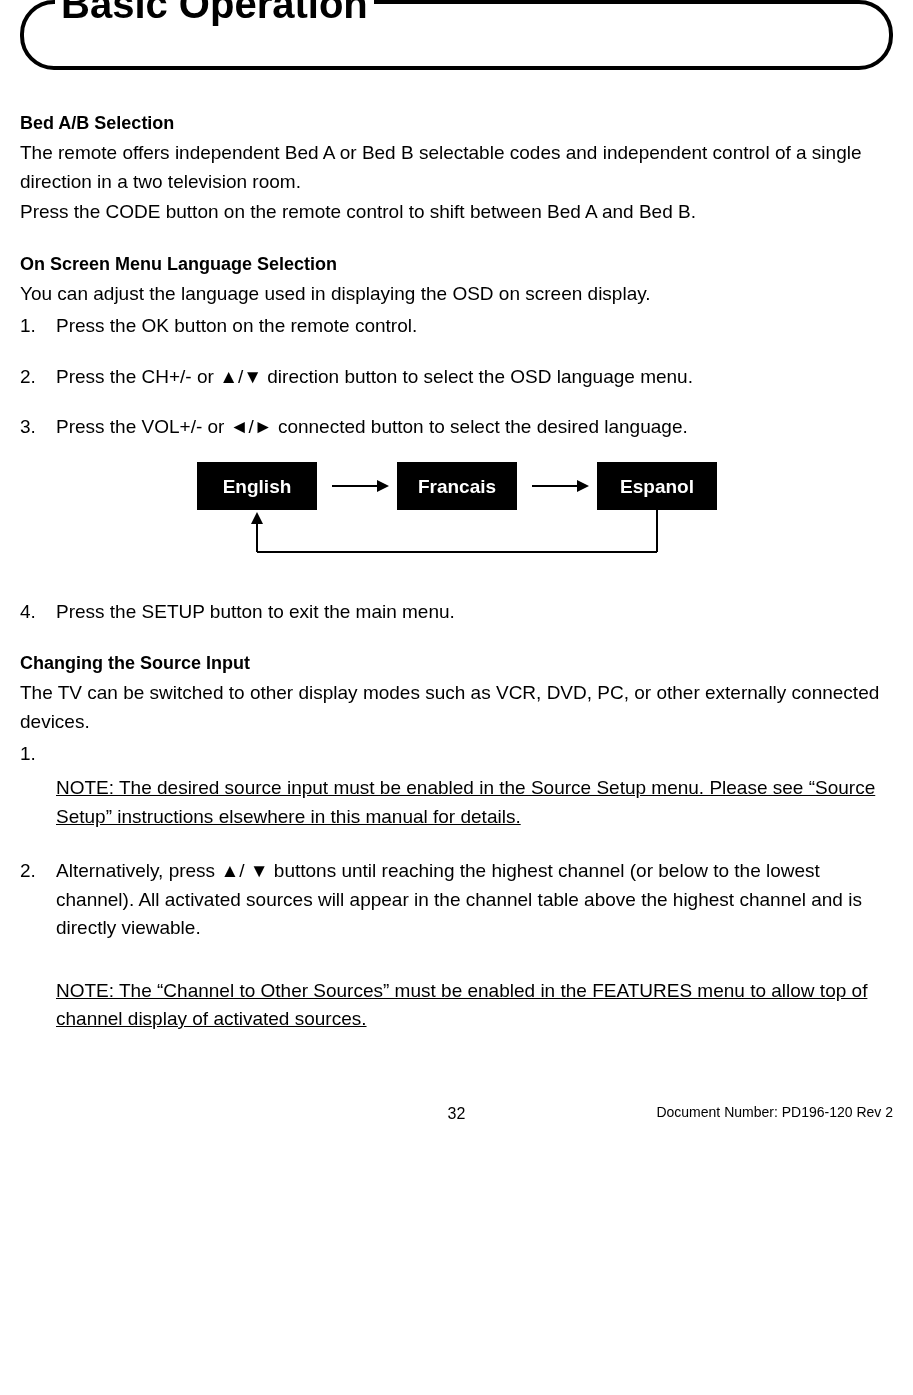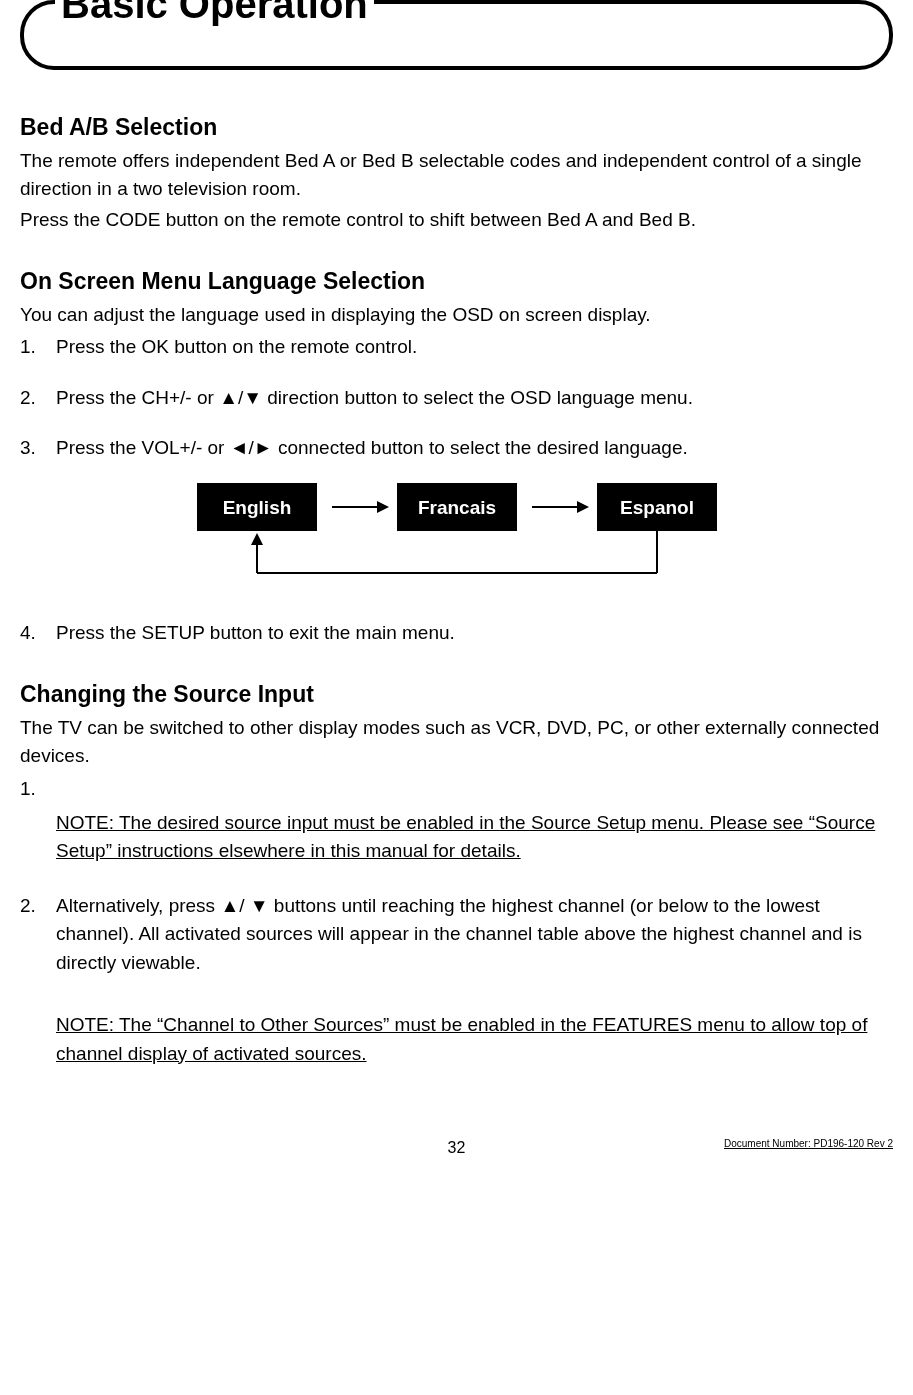--- a/index.html
+++ b/index.html
@@ -22,23 +22,23 @@
       position: absolute;
       top: -16px;
       left: 35px;
       font-size: 40px;
       font-weight: bold;
       background: #fff;
       padding: 0 6px;
       line-height: 1;
     }
     h2 {
-      font-size: 23px;
+      font-size: 18px;
       font-weight: bold;
-      margin-top: 30px;
+      margin-top: 24px;
       margin-bottom: 2px;
     }
     .para {
       margin-bottom: 2px;
     }
     .ol {
       margin: 4px 0 0 0;
       padding: 0;
     }
     .li {
@@ -86,22 +86,21 @@
       font-size: 14px;
     }
     .page-num {
       text-align: center;
       font-size: 16px;
     }
     .doc-num {
       position: absolute;
       right: 0;
       top: 0;
-      font-size: 10px;
-      text-decoration: underline;
+      font-size: 14px;
     }
   </style>
 </head>
 <body>
 
 <div class="title-frame">
   <svg width="873" height="70" viewBox="0 0 873 70">
     <rect x="2" y="2" width="869" height="66" rx="32" ry="32" fill="none" stroke="#000" stroke-width="4"></rect>
   </svg>
   <div class="page-title">Basic Operation</div>

